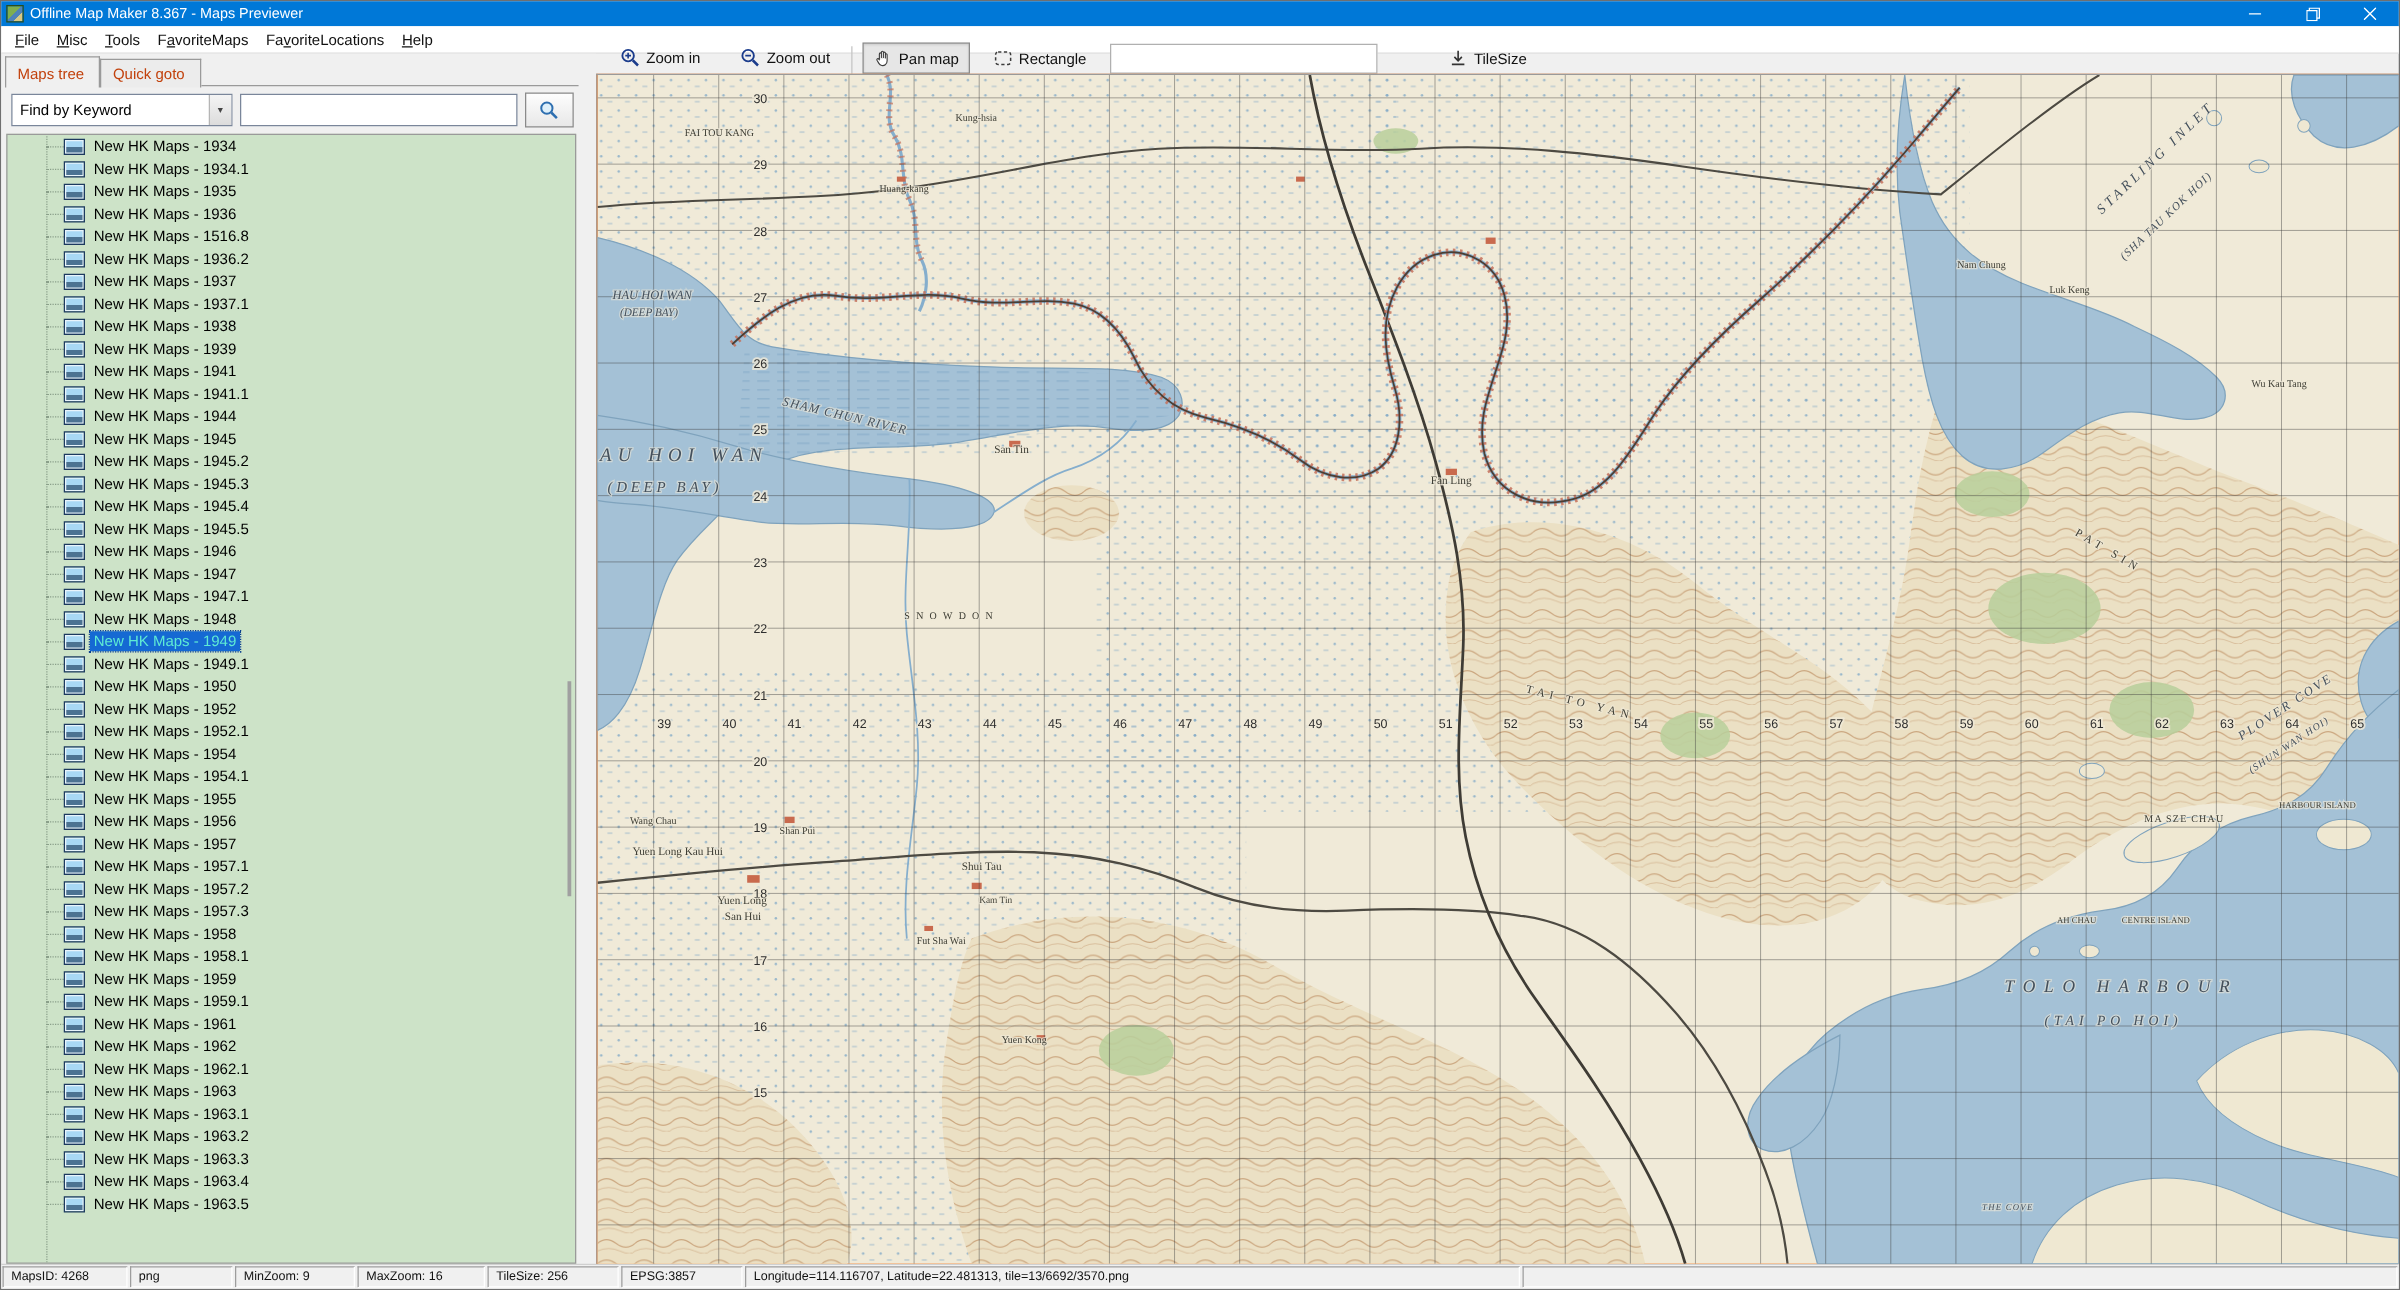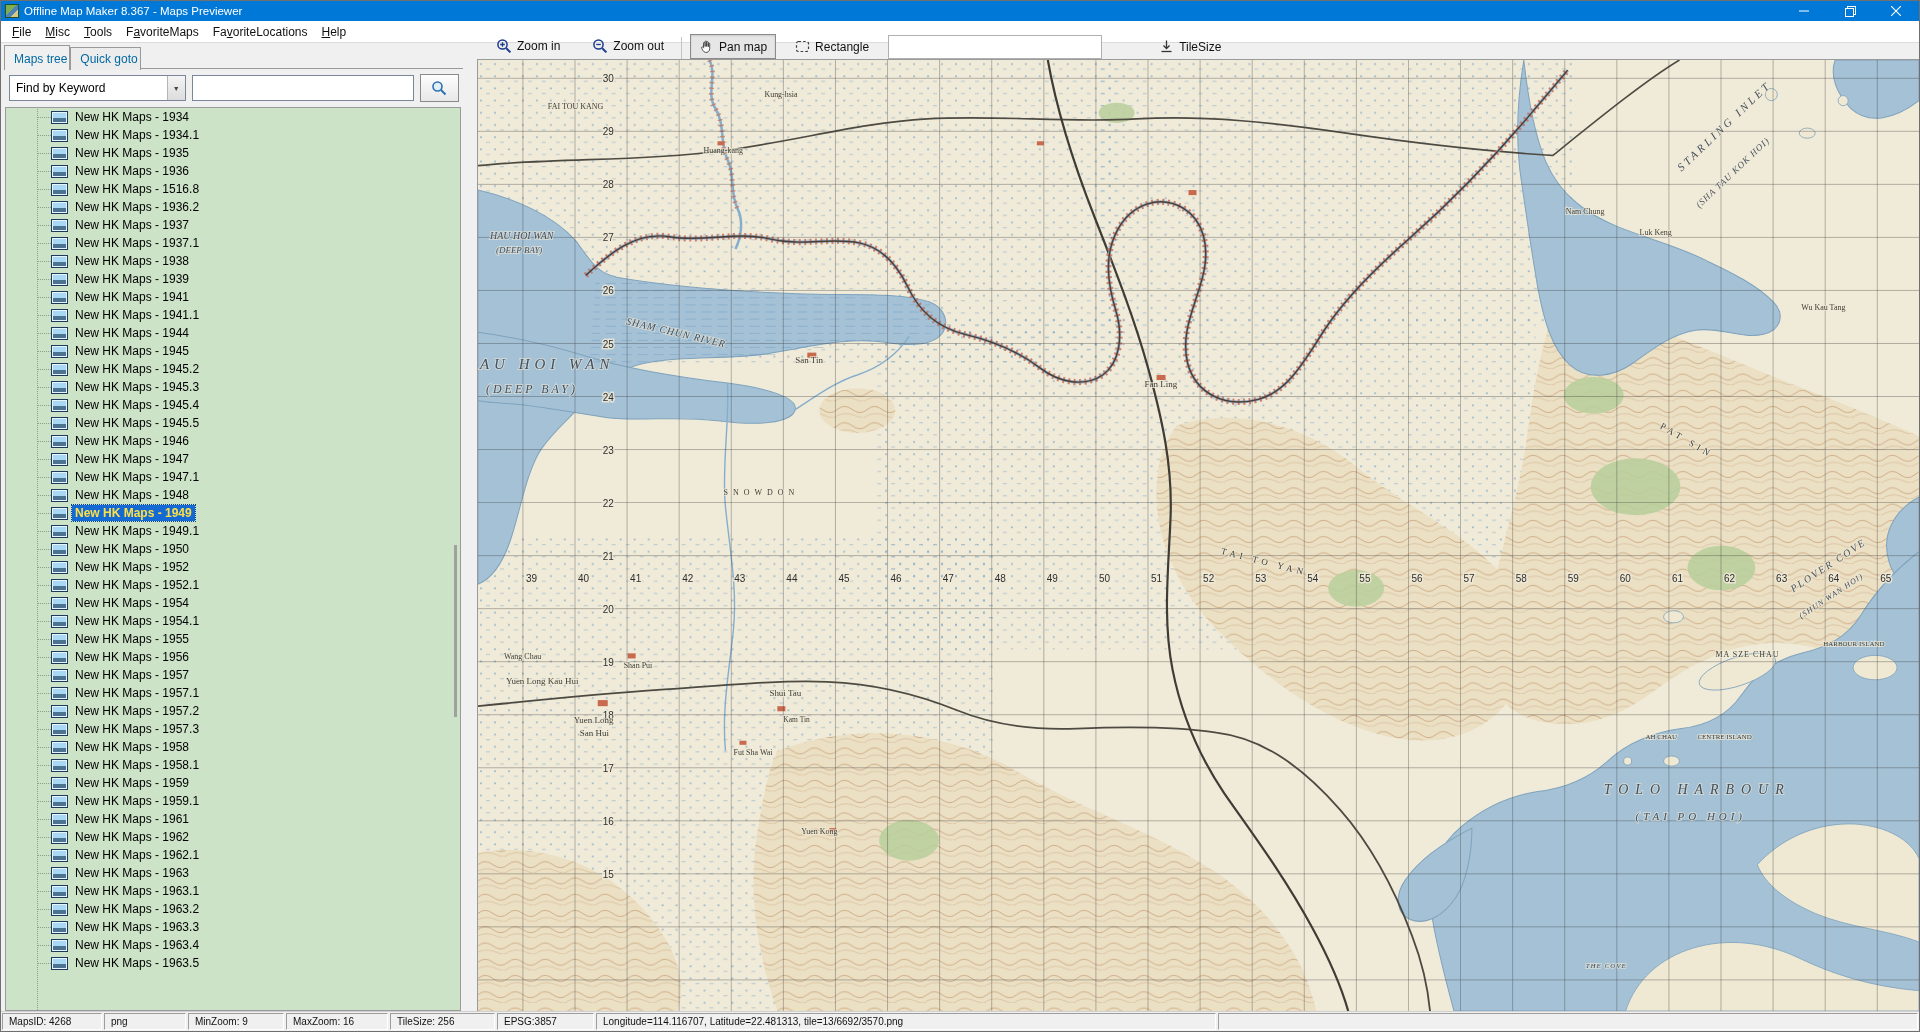--- a/index.html
+++ b/index.html
@@ -15,36 +15,36 @@
 
   
   .menubar { height:22px; background:#fff; border-bottom:1px solid #dcdcdc; display:flex; align-items:center; padding-left:4px; font-size:12px; color:#111; flex:0 0 auto; }
   .menu-item { padding:3px 7px; cursor:default; }
 
   .main { flex:1 1 auto; display:flex; min-height:0; }
 
   
   .left-panel { width:462px; flex:0 0 auto; background:#f0f0f0; display:flex; flex-direction:column; min-height:0; }
   .tabs { height:26px; display:flex; align-items:flex-end; padding-left:3px; flex:0 0 auto; }
-  .tab { font-size:12px; padding:4px 2px 4px 9px; border:1px solid #9a9a9a; border-bottom:none; background:#ececec; color:#0369a1; position:relative; top:1px; }
+  .tab { font-size:12px; padding:4px 12px 4px 9px; border:1px solid #9a9a9a; border-bottom:none; background:#ececec; color:#c2410c; position:relative; top:1px; }
   .tab.active { background:#f0f0f0; padding-top:6px; z-index:2; }
   .tab-underline { flex:1; border-bottom:1px solid #9a9a9a; height:1px; }
   .search-row { height:38px; display:flex; align-items:center; gap:6px; padding:0 4px 0 8px; flex:0 0 auto; }
   .combo { width:180px; height:26px; background:#fff; border:1px solid #7a869a; display:flex; align-items:center; font-size:12px; padding-left:6px; position:relative; }
   .combo-btn { margin-left:auto; width:18px; height:24px; background:linear-gradient(#f4f4f4,#dcdcdc); border-left:1px solid #b5b5b5; display:flex; align-items:center; justify-content:center; font-size:7px; color:#444; }
   .search-input { width:226px; height:26px; border:1px solid #7a869a; background:#fff; font-size:12px; padding:0 5px; font-family:"Liberation Sans",sans-serif; }
   .search-btn { width:40px; height:28px; border:1px solid #8a8a8a; background:linear-gradient(#fdfdfd,#e8e8e8); display:flex; align-items:center; justify-content:center; }
   .tree-wrap { flex:1 1 auto; margin:0 2px 0 4px; border:1px solid #9a9a9a; background:#cde3c8; position:relative; overflow:hidden; }
   .tree { position:absolute; inset:0 8px 0 0; }
   .tree:before { content:""; position:absolute; left:31px; top:-6px; bottom:0; border-left:1px dotted #8aa08a; }
   .trow { height:18px; display:flex; align-items:center; position:relative; }
   .conn { width:14px; margin-left:31px; border-top:1px dotted #8aa08a; height:0; flex:0 0 auto; }
   .ticon { width:17px; height:13px; flex:0 0 auto; margin-right:4px; border:1px solid #1d3a5f; background:linear-gradient(180deg,#a8d8f4 0 54%,#4c7392 54% 100%); box-shadow:inset 0 0 0 1px #e8f4fb; }
   .tlabel { font-size:12px; color:#000; padding:1px 3px; white-space:nowrap; }
-  .tlabel.sel { background:#1569d3; color:#fde047; outline:1px dotted #0b3f8f;font-weight:bold; }
+  .tlabel.sel { background:#1569d3; color:#5eead4; outline:1px dotted #0b3f8f; }
   .tree-scrollthumb { position:absolute; right:3px; top:437px; width:3px; height:172px; background:#a0a0a0; }
 
   .splitter { width:14px; flex:0 0 auto; background:#f0f0f0; }
 
   
   .right-panel { flex:1 1 auto; display:flex; flex-direction:column; min-width:0; }
   .map-toolbar { height:16px; flex:0 0 auto; display:flex; align-items:flex-end; font-size:12px; color:#111; padding-left:10px; }
   .tb-btn { display:flex; align-items:center; gap:5px; padding:4px 8px; border:1px solid transparent; }
   .tb-btn.pressed { border:1px solid #8a8a8a; background:#e6e6e6; box-shadow:inset 0 1px 2px rgba(0,0,0,.12); }
   .tb-sep { width:1px; height:22px; background:#c4c4c4; margin:0 8px; }

